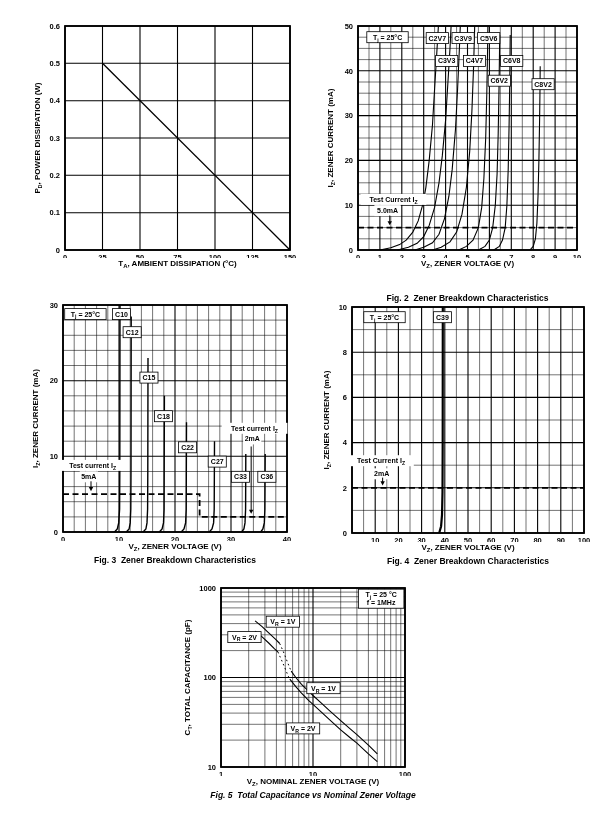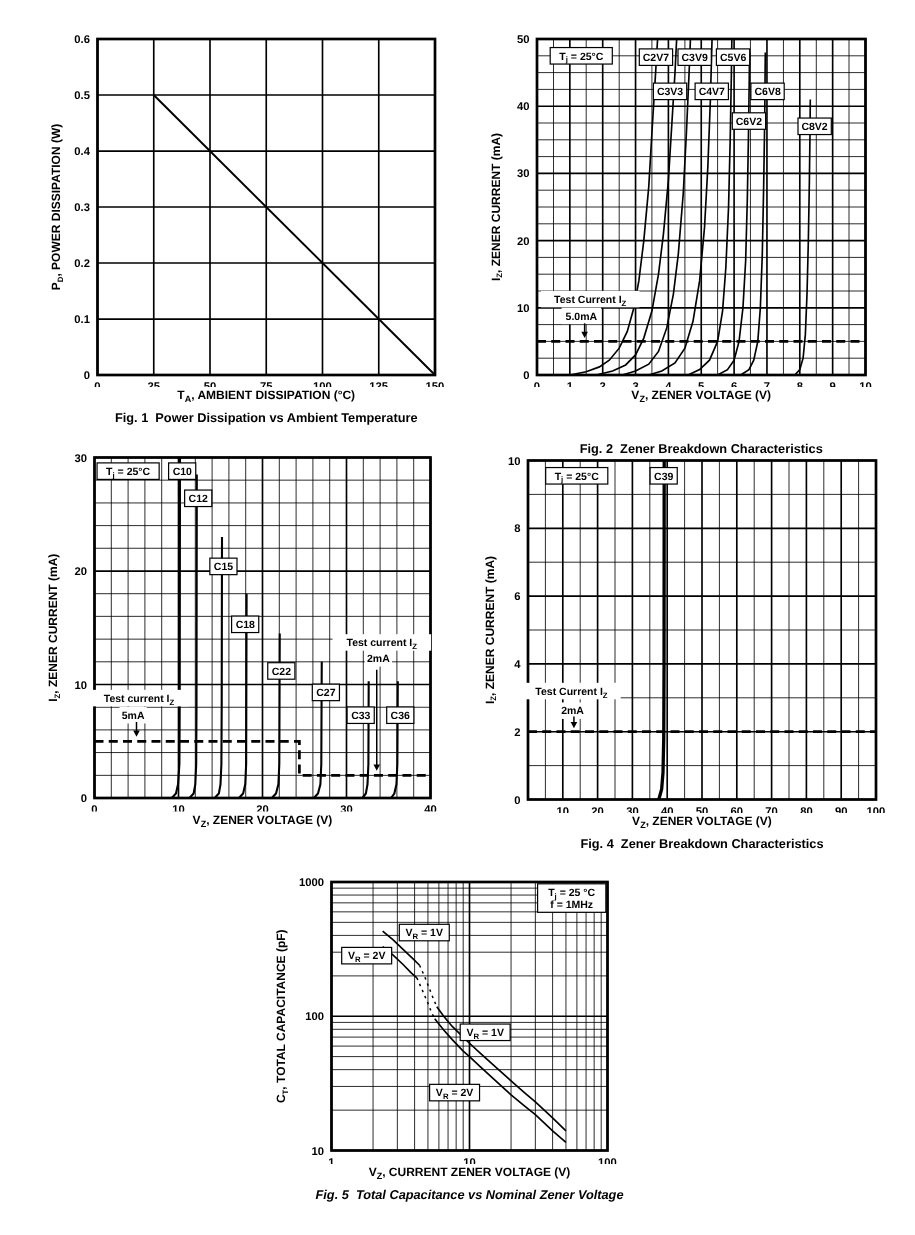--- a/index.html
+++ b/index.html
@@ -48,21 +48,20 @@
           <text x="42" y="168.0" text-anchor="end">0.2</text>
           <text x="42" y="130.7" text-anchor="end">0.3</text>
           <text x="42" y="93.4" text-anchor="end">0.4</text>
           <text x="42" y="56.0" text-anchor="end">0.5</text>
           <text x="42" y="18.7" text-anchor="end">0.6</text>
         </g>
         <text x="22" y="128" text-anchor="middle" font-family="&quot;Liberation Sans&quot;,sans-serif" font-size="8" font-weight="bold" fill="#000" transform="rotate(-90 22 128)"><tspan>P</tspan><tspan dy="1.8" font-size="5.2">D</tspan><tspan dy="-1.8">, POWER DISSIPATION (W)</tspan></text>
         <path d="M84.5 53.3 L272.0 240.0" fill="none" stroke="#000" stroke-width="1.3" stroke-dasharray="none"></path>
       </svg>
     <div class="xlabel" style="transform: translateX(13.5px);"><span>T</span><sub>A</sub><span>, AMBIENT DISSIPATION (°C)</span></div>
-    <figcaption class="caption" style="transform: translateX(13.5px);">Fig. 1  Power Dissipation vs Ambient Temperature</figcaption>
   </figure>
 
   <figure class="fig" id="fig2" style="left: 318px; top: 10px; width: 282px;">
     <svg class="plot" width="282" height="248" viewBox="0 0 282 248">
         <g>
           <line x1="40.0" y1="16" x2="40.0" y2="240" stroke="#000" stroke-width="1.1"></line>
           <line x1="51.0" y1="16" x2="51.0" y2="240" stroke="#000" stroke-width="0.55"></line>
           <line x1="61.9" y1="16" x2="61.9" y2="240" stroke="#000" stroke-width="1.1"></line>
           <line x1="72.8" y1="16" x2="72.8" y2="240" stroke="#000" stroke-width="0.55"></line>
           <line x1="83.8" y1="16" x2="83.8" y2="240" stroke="#000" stroke-width="1.1"></line>
@@ -305,20 +304,21 @@
         <g>
           <rect x="227.2" y="144.4" width="18.1" height="11" fill="#fff" stroke="none" stroke-width="0.8"></rect>
           <text x="236.28" y="152.4" text-anchor="middle" font-family="&quot;Liberation Sans&quot;,sans-serif" font-size="7" font-weight="bold" fill="#000"><tspan>2mA</tspan></text>
         </g>
         <g>
           <line x1="235.16000000000003" y1="157.49666666666667" x2="235.16000000000003" y2="221.34" stroke="#000" stroke-width="1"></line>
           <polygon points="232.96000000000004,220.64000000000001 237.36,220.64000000000001 235.16000000000003,224.84" fill="#000"></polygon>
         </g>
       </svg>
     <div class="xlabel" style="transform: translateX(13px);"><span>V</span><sub>Z</sub><span>, ZENER VOLTAGE (V)</span></div>
+    <figcaption class="caption" style="transform: translateX(13px);">Fig. 3  Zener Breakdown Characteristics</figcaption>
   </figure>
 
   <figure class="fig" id="fig4" style="left: 305px; top: 289px; width: 296px;">
     <svg class="plot" width="296" height="253" viewBox="0 0 296 253">
         <g>
           <line x1="47.0" y1="18" x2="47.0" y2="244" stroke="#000" stroke-width="1.1"></line>
           <line x1="58.6" y1="18" x2="58.6" y2="244" stroke="#000" stroke-width="0.55"></line>
           <line x1="70.2" y1="18" x2="70.2" y2="244" stroke="#000" stroke-width="1.1"></line>
           <line x1="81.8" y1="18" x2="81.8" y2="244" stroke="#000" stroke-width="0.55"></line>
           <line x1="93.4" y1="18" x2="93.4" y2="244" stroke="#000" stroke-width="1.1"></line>
@@ -470,17 +470,17 @@
         </g>
         <g>
           <rect x="132.8" y="112.7" width="33.3" height="11" fill="#fff" stroke="#000" stroke-width="0.8"></rect>
           <text x="149.48278841222898" y="120.7" text-anchor="middle" font-family="&quot;Liberation Sans&quot;,sans-serif" font-size="7" font-weight="bold" fill="#000"><tspan>V</tspan><tspan dy="1.8" font-size="5.2">R</tspan><tspan dy="-1.8"> = 1V</tspan></text>
         </g>
         <g>
           <rect x="112.4" y="152.9" width="33.3" height="11" fill="#fff" stroke="#000" stroke-width="0.8"></rect>
           <text x="129.0727034475242" y="160.9" text-anchor="middle" font-family="&quot;Liberation Sans&quot;,sans-serif" font-size="7" font-weight="bold" fill="#000"><tspan>V</tspan><tspan dy="1.8" font-size="5.2">R</tspan><tspan dy="-1.8"> = 2V</tspan></text>
         </g>
       </svg>
-    <div class="xlabel" style="transform: translateX(15px);"><span>V</span><sub>Z</sub><span>, CURRENT ZENER VOLTAGE (V)</span></div>
+    <div class="xlabel" style="transform: translateX(15px);"><span>V</span><sub>Z</sub><span>, NOMINAL ZENER VOLTAGE (V)</span></div>
     <figcaption class="caption" style="transform: translateX(15px); font-style: italic;">Fig. 5  Total Capacitance vs Nominal Zener Voltage</figcaption>
   </figure>
 
 </div>
 
 </body></html>

